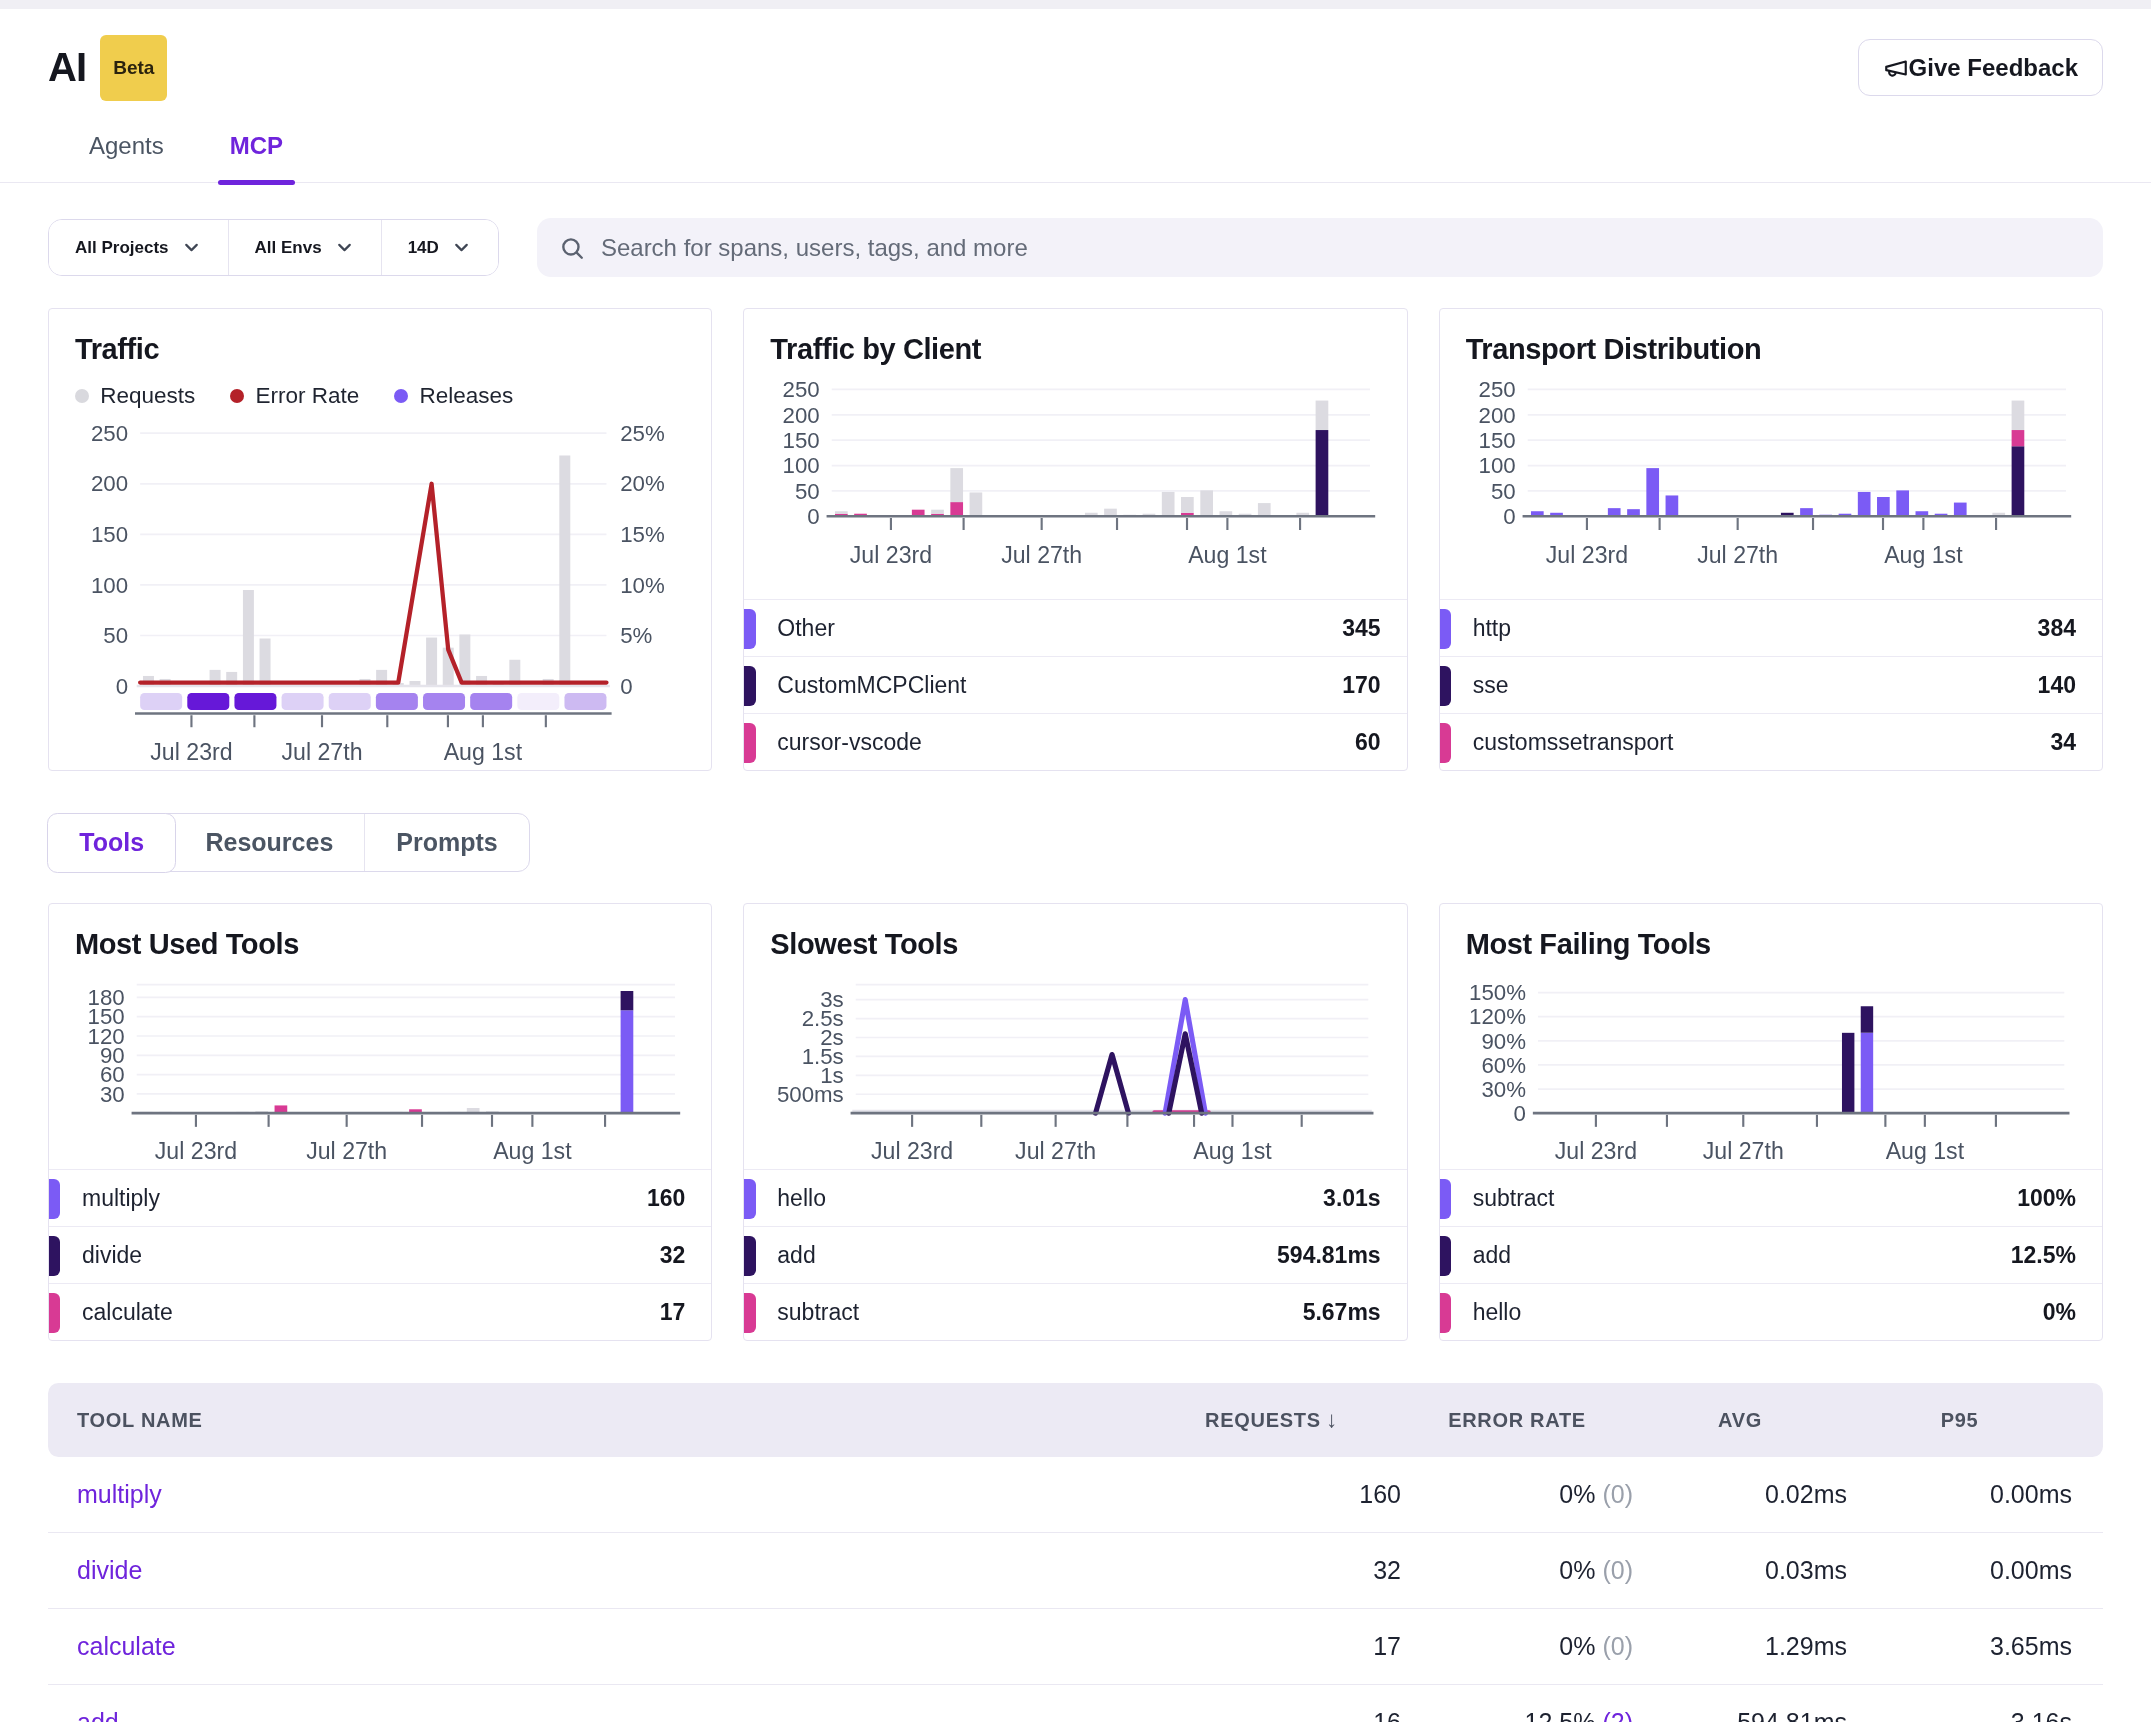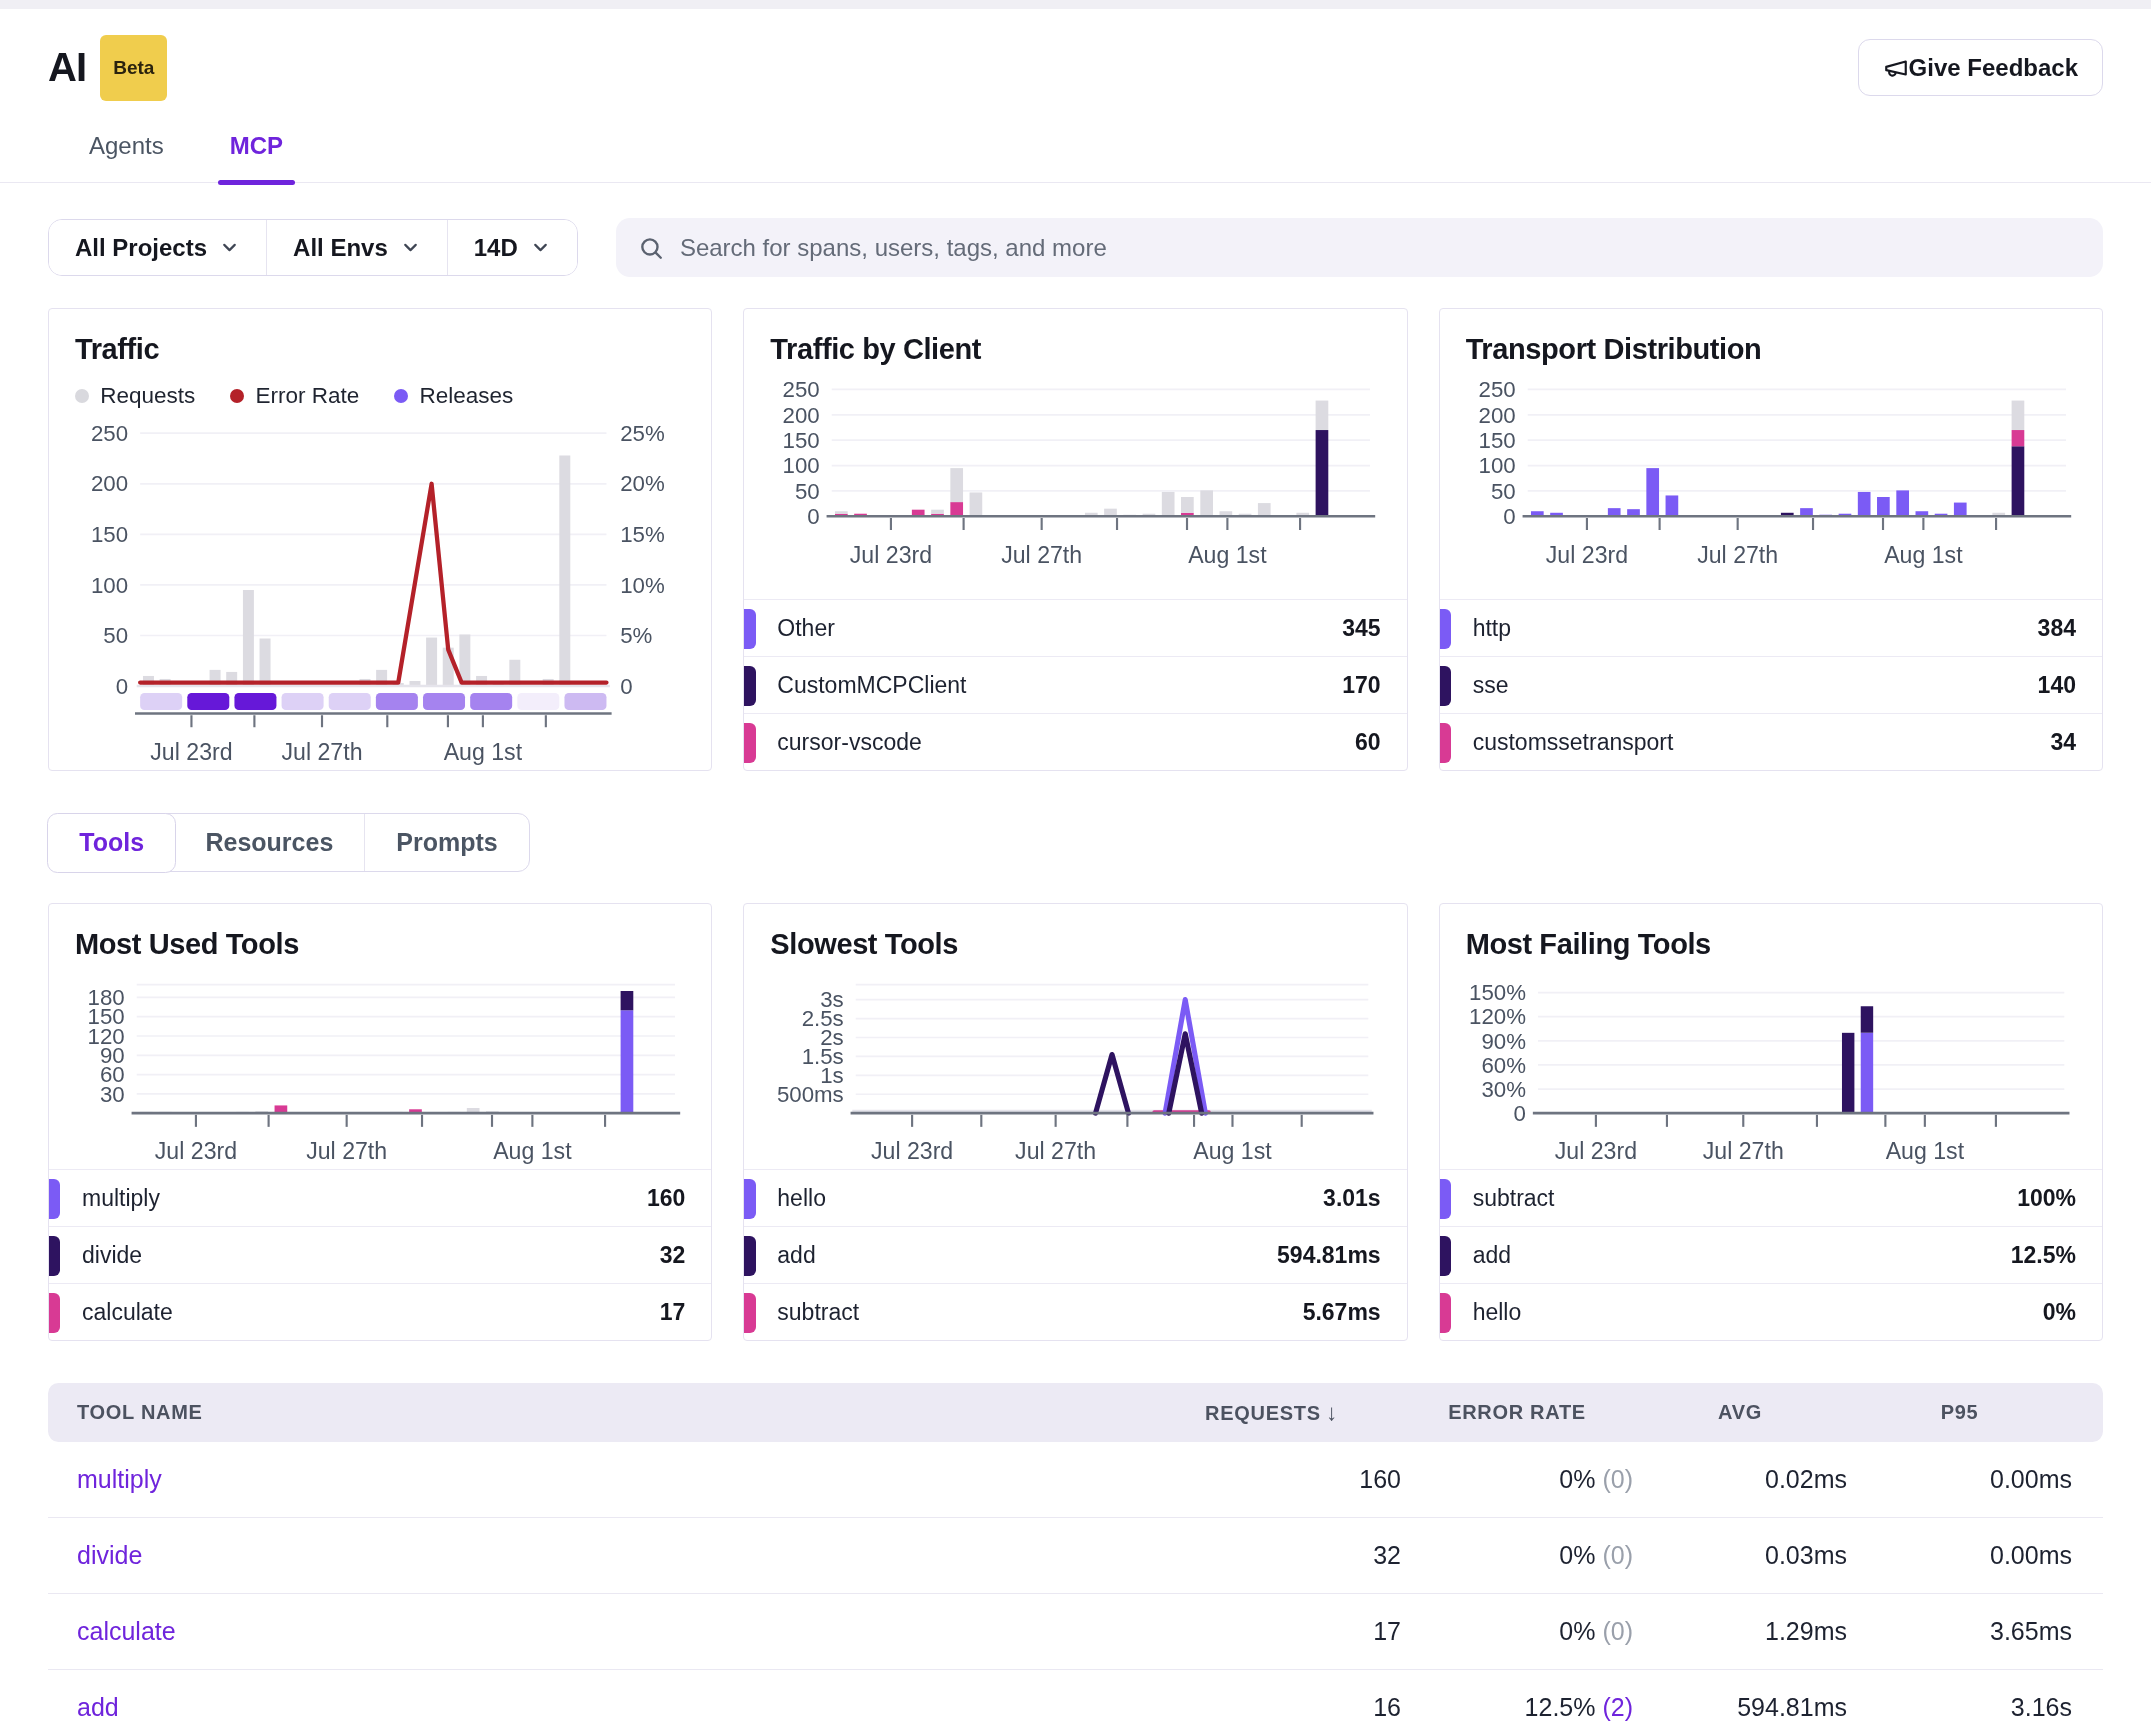--- a/index.html
+++ b/index.html
@@ -16,21 +16,21 @@
     color:#15171f; cursor:pointer; font-family:inherit; }
   .tabs { display:flex; gap:42px; margin-top:31px; padding-left:29px; }
   .tab { position:relative; padding:0 12px 22.5px; font-size:24px; color:#4b5563; font-weight:500; cursor:pointer;text-align:center; }
   .tab.active { color:#6f24dc; font-weight:600; }
   .tab .underline { display:none; }
   .tab.active .underline { display:block; position:absolute; left:0; right:0; bottom:-2.6px; height:5.2px;
     border-radius:2.6px; background:#6f24dc; }
   main { padding:0 48px; }
   .filter-row { display:flex; margin-top:35px; gap:38px; align-items:center; }
   .btn-group { display:flex; border:1.7px solid #dcd9ec; border-radius:14px; overflow:hidden; background:#fff; flex:0 0 auto; }
-  .fbtn { display:flex; align-items:center; gap:12px; padding:0 26px; height:55px; font-size:24px; font-weight:700;
+  .fbtn { display:flex; align-items:center; gap:12px; padding:0 26px; height:55px; font-size:17px; font-weight:700;
     color:#15171f; background:#fff; border:none; border-right:1.7px solid #e6e4f0; cursor:pointer; font-family:inherit; }
   .fbtn:last-child { border-right:none; }
   .search { flex:1; display:flex; align-items:center; height:59px; background:#f3f2f9; border-radius:14px;
     padding:0 22.5px; gap:15.6px; }
   .search input { flex:1; border:none; background:transparent; font-size:24px; color:#374151; outline:none; font-family:inherit; }
   .search input::placeholder { color:#646b78; }
   .grid { display:grid; grid-template-columns:repeat(3,1fr); gap:31px; margin-top:31px; }
   .card { border:1.7px solid #e5e2f0; border-radius:4px; background:#fff; display:flex; flex-direction:column; overflow:hidden; }
   .card-top { padding:24px 26px 0; }
   .card h2 { font-size:29px; font-weight:800; color:#15171f; letter-spacing:-0.4px; }
@@ -41,21 +41,21 @@
   .legend { margin-top:auto; }
   .lrow { display:flex; align-items:center; height:57px; border-top:1.7px solid #eceaf4; position:relative; cursor:pointer; }
   .lrow .pill { position:absolute; left:0; top:8.6px; width:11.2px; height:40px; border-radius:0 6px 6px 0; }
   .lrow .llabel { margin-left:33px; font-size:23px; color:#1d2230; font-weight:500; }
   .lrow .lvalue { margin-left:auto; margin-right:26px; font-size:23px; font-weight:600; color:#15171f; }
   .seg-group { display:inline-flex; align-items:stretch; border:1.7px solid #dcd9ec; border-radius:12px; margin-top:42px; background:#fff; }
   .seg { padding:14px 31px; font-size:25px; color:#4b5563; font-weight:600; border-right:1.7px solid #e6e4f0; cursor:pointer; }
   .seg:last-child { border-right:none; }
   .seg.active { color:#6f24dc; font-weight:700; border:1.7px solid #d8d4ea !important; border-radius:10.4px; margin:-1.7px; background:#fff; }
   .tablewrap { margin-top:42px; padding-bottom:17.3px; }
-  .thead { display:grid; grid-template-columns:1fr 259px 232px 214px 256px; align-items:center; height:59px;
+  .thead { display:grid; grid-template-columns:1fr 259px 232px 214px 256px; align-items:center; height:74px;
     background:#eceaf4; border-radius:10.4px; font-size:20px; font-weight:700; color:#4c5260; letter-spacing:0.7px; }
   .th { text-align:center; cursor:pointer; }
   .th:first-child { text-align:left; padding-left:29px; }
   .th:last-child { padding-right:31px; }
   .sort { font-size:22.5px; font-weight:400; margin-left:5.2px; }
   .trow { display:grid; grid-template-columns:1fr 259px 232px 214px 256px; align-items:center; height:76px;
     border-bottom:1.7px solid #eae8f2; }
   .tool-link { color:#6f24dc; font-size:25px; font-weight:500; padding-left:29px; cursor:pointer; }
   .num { font-size:25px; color:#1d2230; text-align:right; }
   .trow > .num:last-child { padding-right:31px; }

